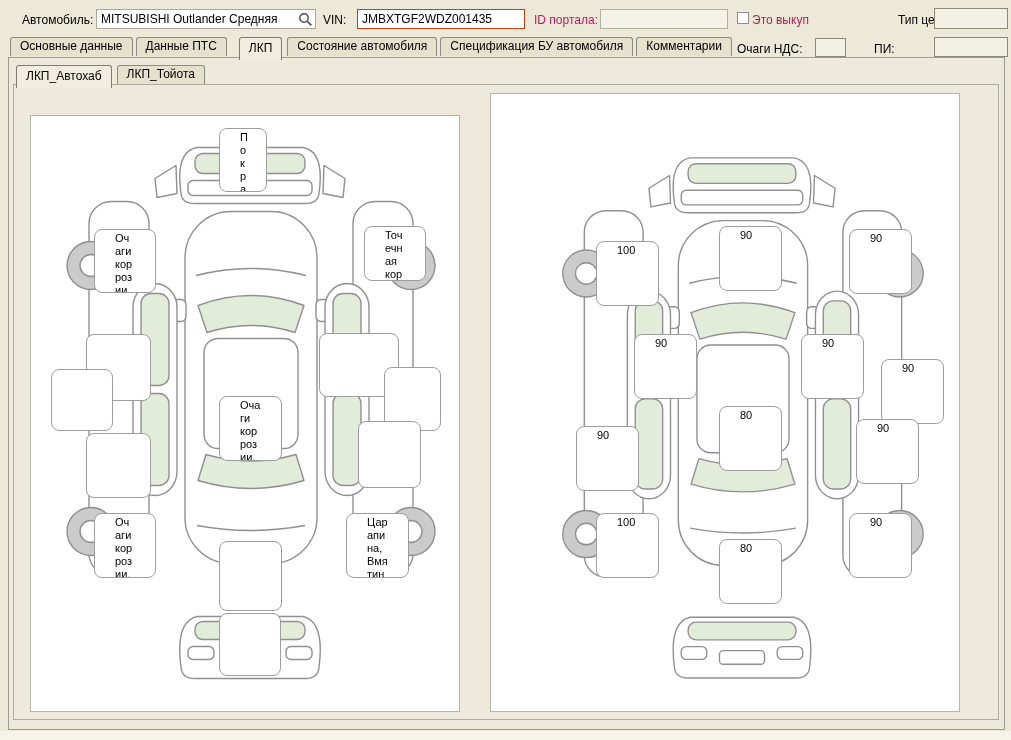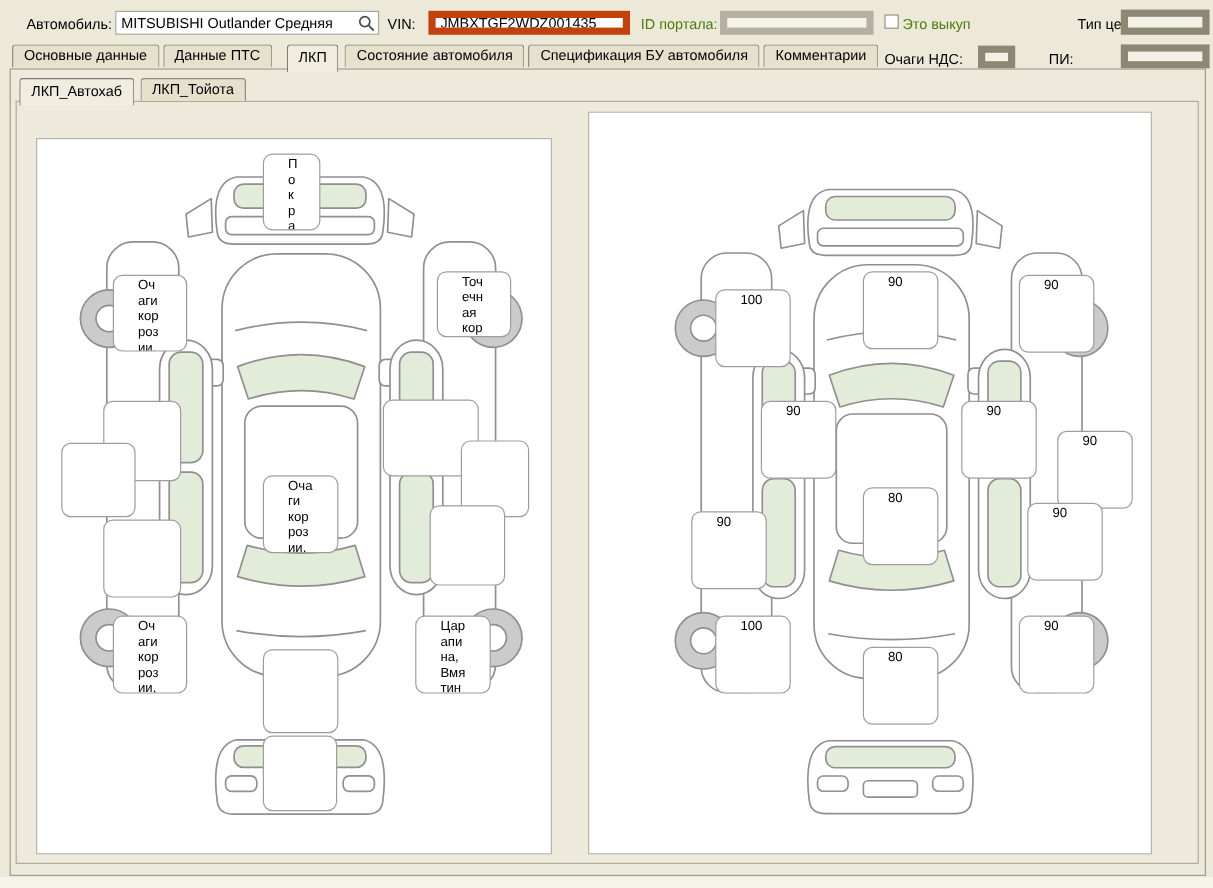--- a/index.html
+++ b/index.html
@@ -2,23 +2,23 @@
 <html><head>
 <meta charset="utf-8">
 <style>
   * { margin:0; padding:0; box-sizing:border-box; }
   html,body { width:1011px; height:740px; }
   body {
     position:relative; background:#ece9d8; overflow:hidden;
     font-family:"Liberation Sans", sans-serif; font-size:12px; color:#000;
   }
   .lbl { position:absolute; white-space:nowrap; line-height:14px; }
-  .lbl.gray { color:#4d7c0f; }
+  .lbl.gray { color:#be185d; }
   .inp {
-    position:absolute; background:#fff; border:6px solid #c2410c;
+    position:absolute; background:#fff; border:1px solid #c2410c;
     height:20px; font-size:12px; padding:2px 4px; font-family:inherit; color:#000;
   }
   .inp.beige { background:#f3f0e4; border-color:#8d8876; }
   .fieldbox { position:absolute; background:#fff; border:1px solid #a9a89a; height:20px; }
   .fieldbox .inp-text {
     position:absolute; left:4px; top:2px; right:20px; white-space:nowrap; overflow:hidden;
   }
   .mag { position:absolute; right:2px; top:2px; width:15px; height:15px; }
   .checkbox {
     position:absolute; width:12px; height:12px; background:#fff;

